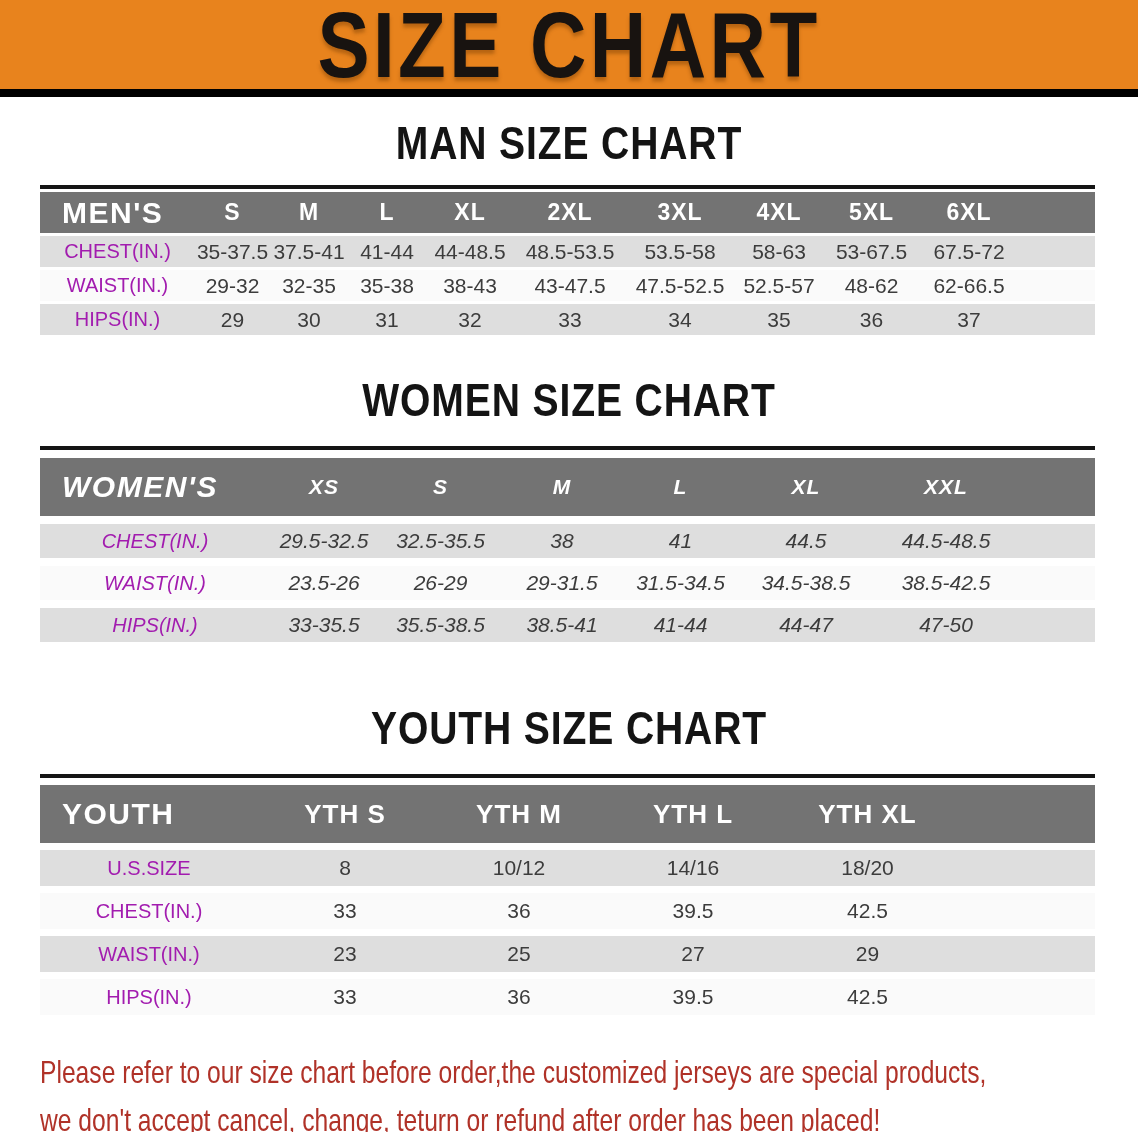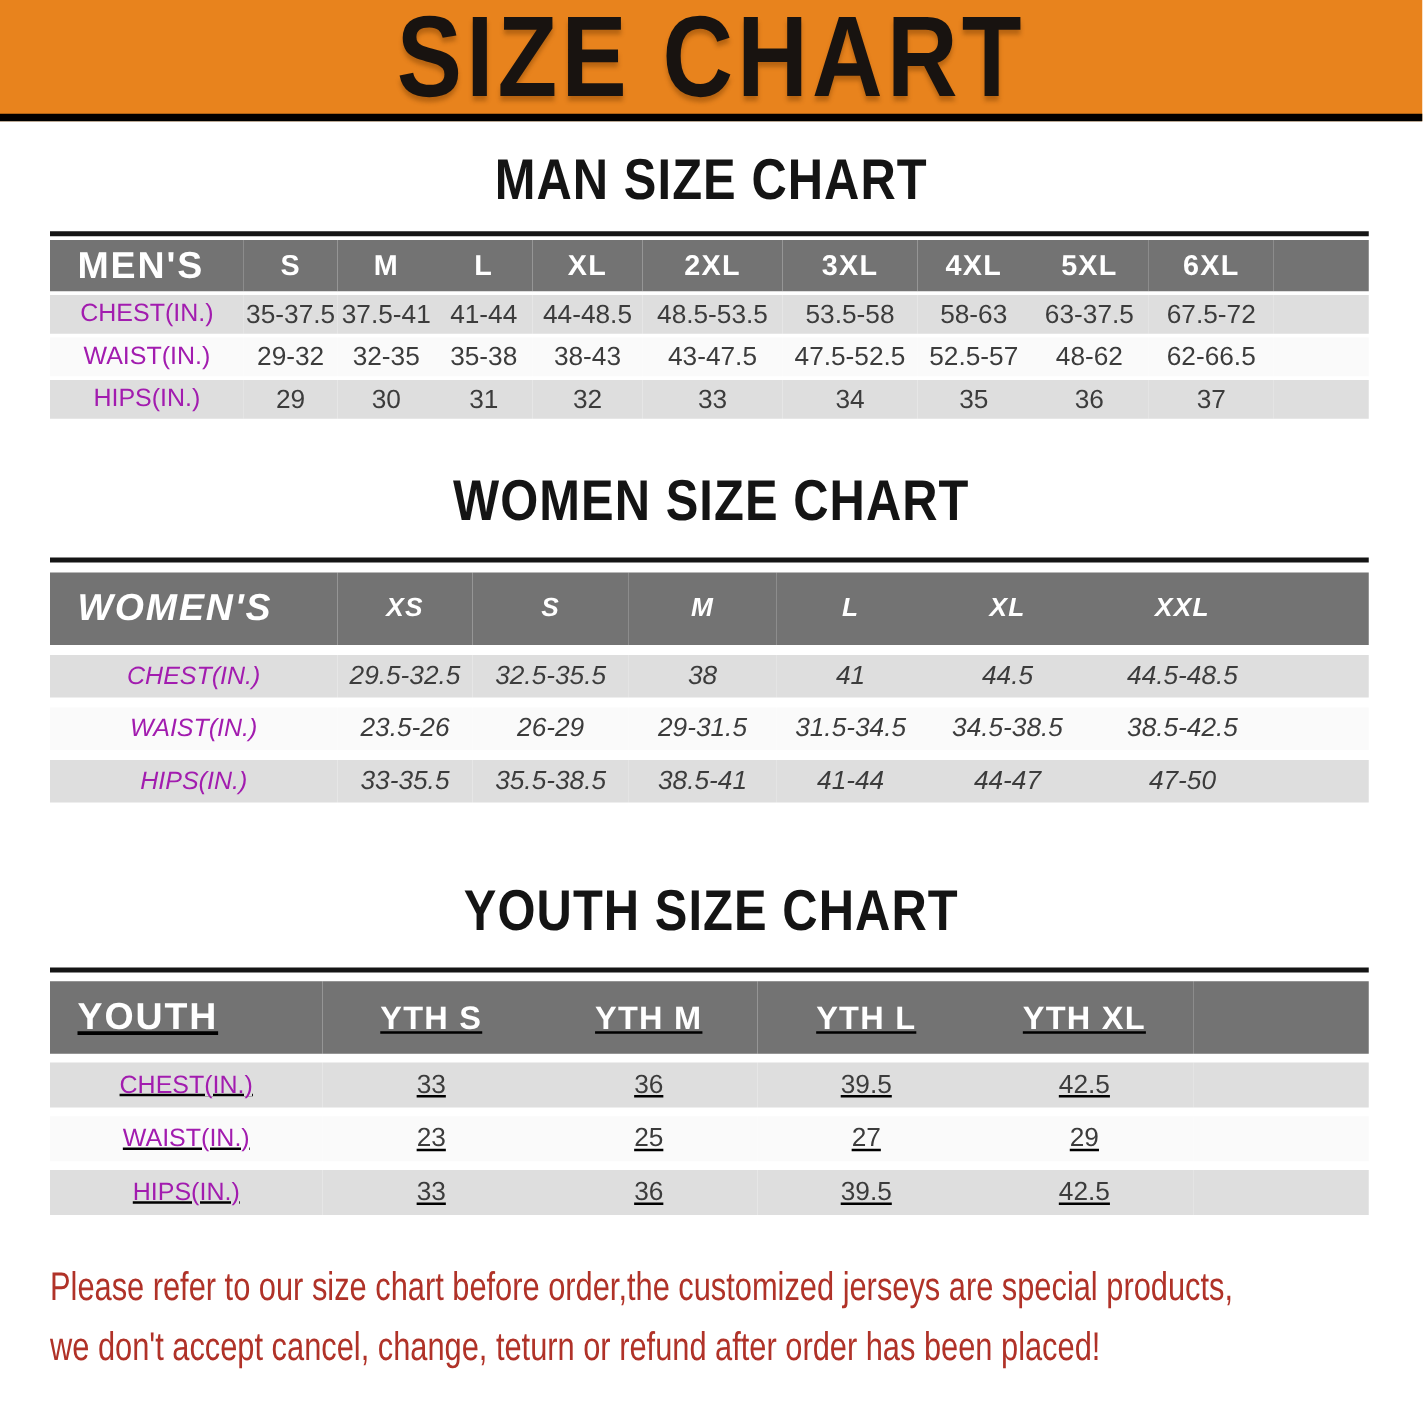--- a/index.html
+++ b/index.html
@@ -7,21 +7,21 @@
   body {
     width: 1138px; height: 1132px;
     background: #ffffff;
     font-family: "Liberation Sans", sans-serif;
     overflow: hidden;
   }
   
   .banner {
     height: 97px;
     background: #E8831D;
-    border-bottom: 6px solid #000000;
+    border-bottom: 8px solid #000000;
     display: flex; align-items: center; justify-content: center;
   }
   .banner-title {
     margin: 0;
     font-size: 92px; font-weight: 800; line-height: 1;
     letter-spacing: 4px;
     color: #181310;
     transform: scaleX(0.85);
     text-shadow: 0 4px 4px rgba(110,55,0,0.40);
     white-space: nowrap;
@@ -40,21 +40,21 @@
   
   .twrap { width: 1055px; margin: 20px 0 0 40px; }
   #t-men.twrap { margin-top: 16px; }
   .rule { height: 4px; background: #151515; }
   table {
     width: 1055px; table-layout: fixed;
     border-collapse: separate;
   }
   table.s0 { border-spacing: 0 3px; }
   table.s1 { border-spacing: 0 8px; font-style: italic; }
-  table.s2 { border-spacing: 0 7px; text-decoration: underline; }
+  table.s2 { border-spacing: 0 7px; }
   thead th {
     background: #737373; color: #ffffff;
     font-weight: 700; text-align: center;
     white-space: nowrap; overflow: visible;
   }
   .s0 thead th { height: 41px; font-size: 23px; letter-spacing: 1px; }
   .s1 thead th { height: 58px; font-size: 21px; letter-spacing: 1px; }
   .s2 thead th { height: 58px; font-size: 26px; letter-spacing: 1px; }
   thead th.corner {
     text-align: left; padding-left: 22px;
@@ -121,21 +121,21 @@
     <tbody>
         <tr>
           <td class="rlabel">CHEST(IN.)</td>
           <td class="val">35-37.5</td>
           <td class="val">37.5-41</td>
           <td class="val">41-44</td>
           <td class="val">44-48.5</td>
           <td class="val">48.5-53.5</td>
           <td class="val">53.5-58</td>
           <td class="val">58-63</td>
-          <td class="val">63-37.5</td>
+          <td class="val">53-67.5</td>
           <td class="val">67.5-72</td>
           <td class="val spacer"></td>
         </tr>
         <tr>
           <td class="rlabel">WAIST(IN.)</td>
           <td class="val">29-32</td>
           <td class="val">32-35</td>
           <td class="val">35-38</td>
           <td class="val">38-43</td>
           <td class="val">43-47.5</td>
@@ -240,20 +240,28 @@
           <th class="corner">YOUTH</th>
           <th class="colh">YTH S</th>
           <th class="colh">YTH M</th>
           <th class="colh">YTH L</th>
           <th class="colh">YTH XL</th>
           <th class="colh spacer"></th>
         </tr>
       </thead>
     <tbody>
         <tr>
+          <td class="rlabel">U.S.SIZE</td>
+          <td class="val">8</td>
+          <td class="val">10/12</td>
+          <td class="val">14/16</td>
+          <td class="val">18/20</td>
+          <td class="val spacer"></td>
+        </tr>
+        <tr>
           <td class="rlabel">CHEST(IN.)</td>
           <td class="val">33</td>
           <td class="val">36</td>
           <td class="val">39.5</td>
           <td class="val">42.5</td>
           <td class="val spacer"></td>
         </tr>
         <tr>
           <td class="rlabel">WAIST(IN.)</td>
           <td class="val">23</td>

